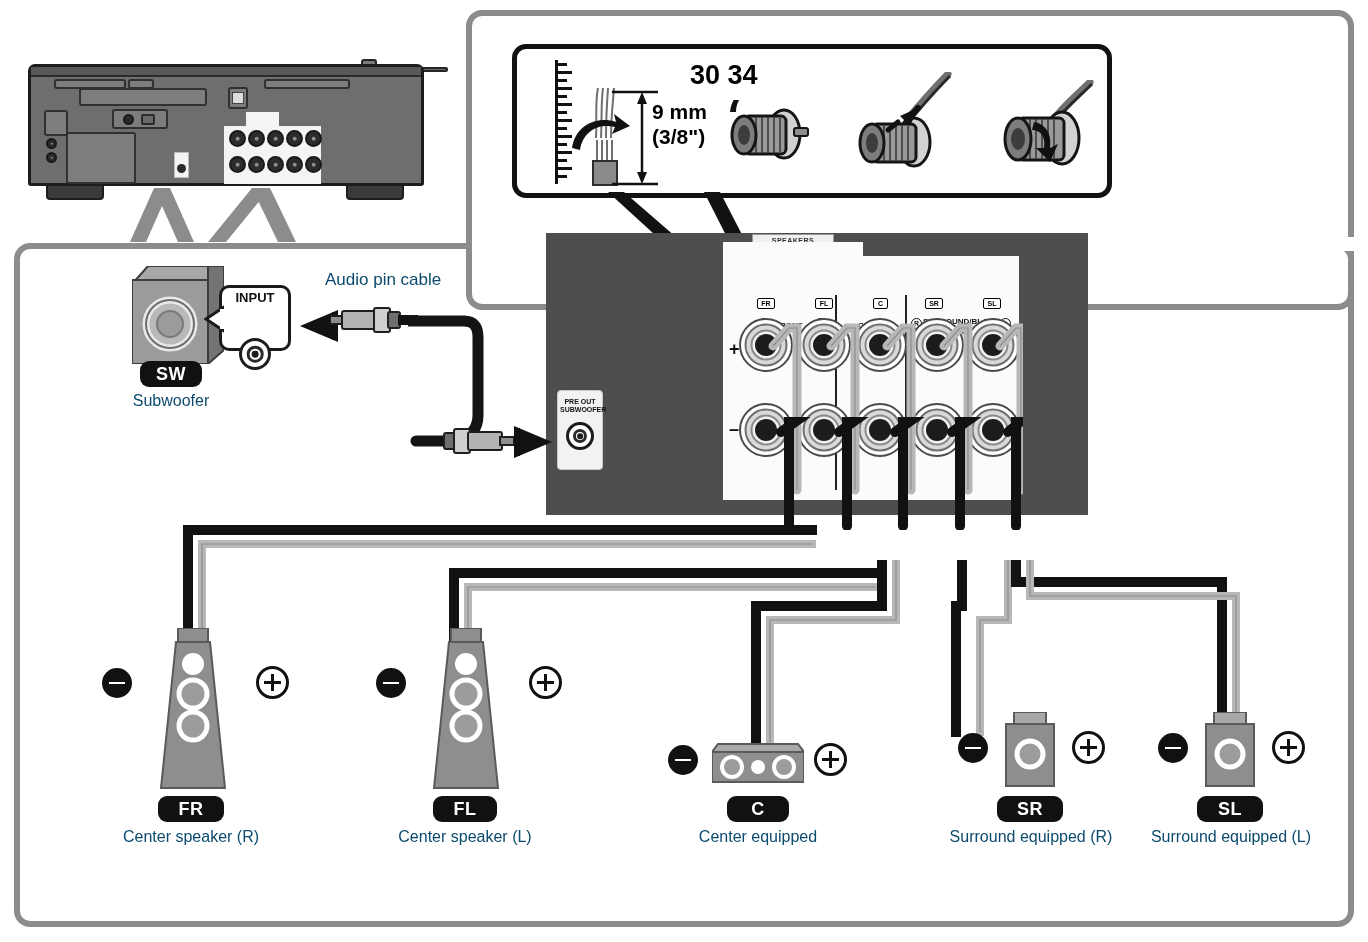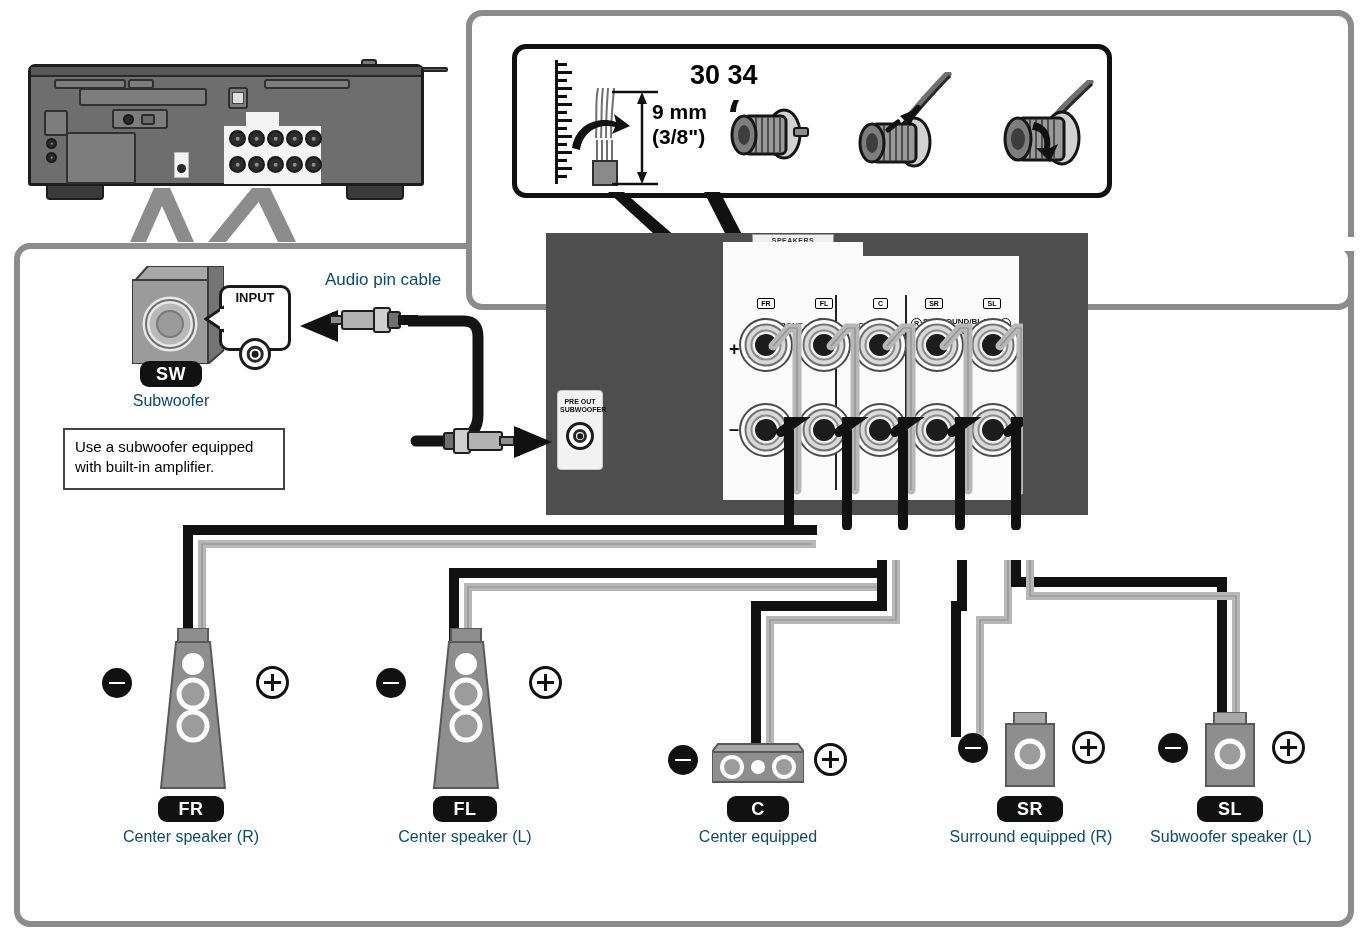--- a/index.html
+++ b/index.html
@@ -618,21 +618,20 @@
   <div class="abs rca-jack" style="left:239px;top:310px;width:32px;height:32px;"></div>
 
   <svg class="abs" style="left:294px;top:306px;width:44px;height:40px;" viewBox="0 0 44 40">
     <polygon points="44,4 44,36 6,20" fill="#111111"></polygon>
     <rect x="38" y="6" width="8" height="28" fill="#111111"></rect>
   </svg>
 
   <div class="abs lbl-chip" style="left:140px;top:361px;width:62px;height:26px;font-size:18px;">SW</div>
   <div class="abs cap" style="left:115px;top:392px;width:112px;font-size:16px;">Subwoofer</div>
 
-  <div class="abs note-box" style="left:63px;top:428px;width:222px;height:62px;">Use a subwoofer equipped with built-in amplifier.</div>
 
   <div class="abs cap" style="left:325px;top:270px;font-size:17px;text-align:left;">Audio pin cable</div>
 
   <div class="abs" style="left:330px;top:307px;width:88px;height:26px;">
     <svg width="88" height="26" viewBox="0 0 88 26">
       <rect x="0" y="9" width="14" height="8" fill="#8d8d8d" stroke="#1f1f1f" stroke-width="2"></rect>
       <rect x="12" y="4" width="34" height="18" rx="2" fill="#b3b3b3" stroke="#1f1f1f" stroke-width="2"></rect>
       <rect x="44" y="1" width="16" height="24" rx="2" fill="#cfcfcf" stroke="#1f1f1f" stroke-width="2"></rect>
       <rect x="58" y="5" width="12" height="16" rx="2" fill="#6f6f6f" stroke="#1f1f1f" stroke-width="2"></rect>
       <rect x="68" y="8" width="20" height="10" fill="#141414"></rect>
@@ -745,15 +744,15 @@
   <div class="abs" style="left:1200px;top:712px;width:60px;height:78px;">
     <svg width="60" height="78" viewBox="0 0 60 78">
       <rect x="14" y="0" width="32" height="12" fill="#a8a8a8" stroke="#5a5a5a" stroke-width="2"></rect>
       <rect x="6" y="12" width="48" height="62" fill="#8e8e8e" stroke="#5a5a5a" stroke-width="2"></rect>
       <circle cx="30" cy="42" r="13" fill="#9c9c9c" stroke="#ffffff" stroke-width="5"></circle>
     </svg>
   </div>
   <div class="minus-badge" style="left:1158px;top:733px;width:30px;height:30px;"></div>
   <div class="plus-badge" style="left:1272px;top:731px;width:33px;height:33px;"></div>
   <div class="abs lbl-chip" style="left:1197px;top:796px;width:66px;height:26px;font-size:18px;">SL</div>
-  <div class="abs cap" style="left:1148px;top:828px;width:166px;font-size:16px;">Subwoofer speaker (L)</div>
+  <div class="abs cap" style="left:1148px;top:828px;width:166px;font-size:16px;">Surround equipped (L)</div>
 
 </div>
 
 </body></html>

